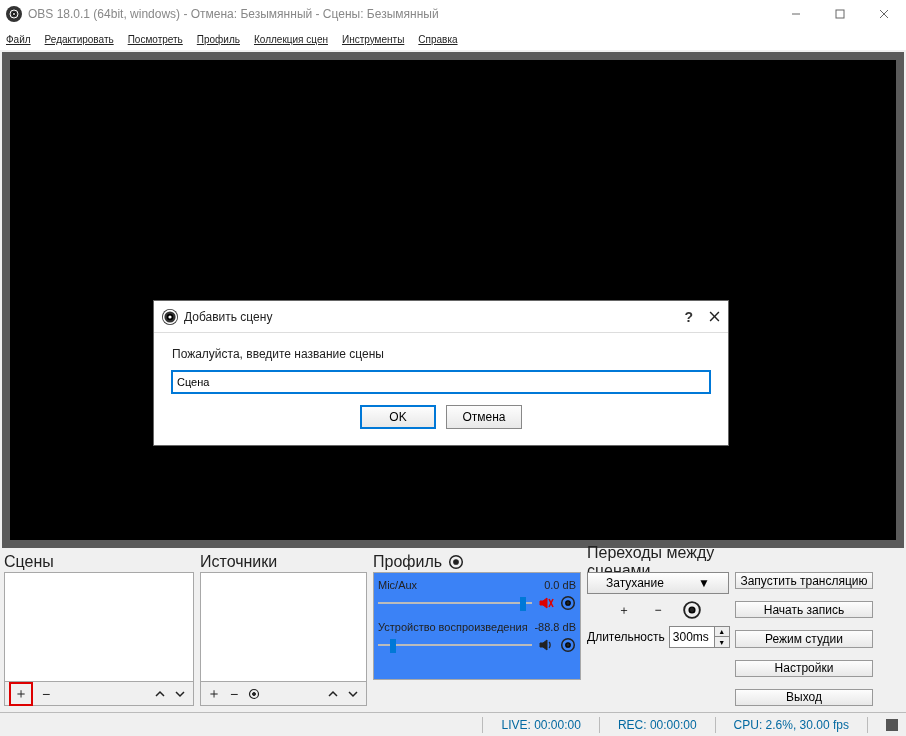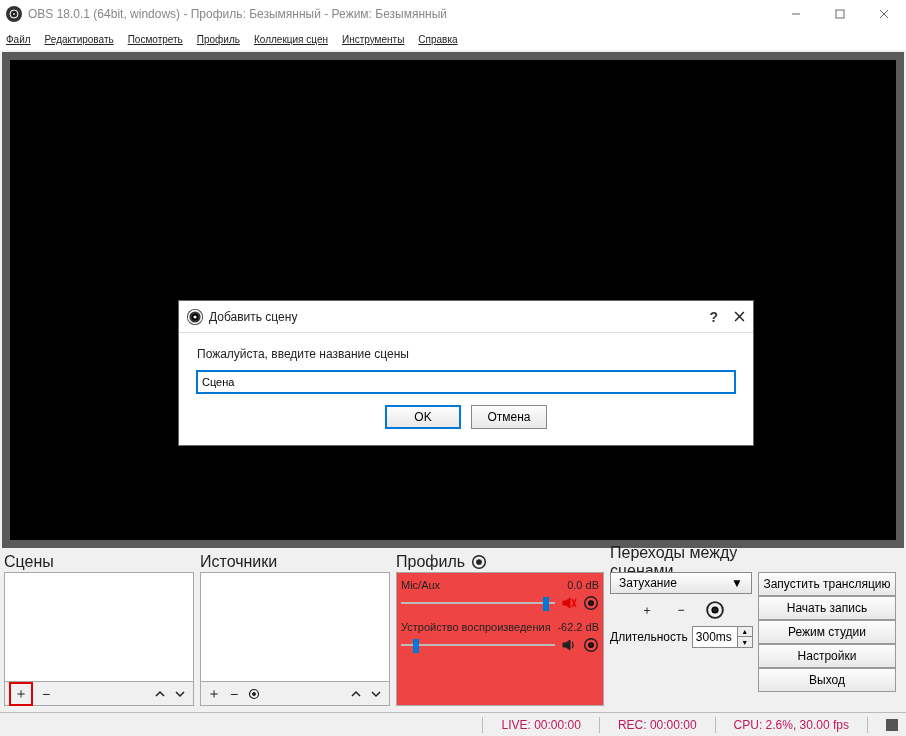--- a/index.html
+++ b/index.html
@@ -26,60 +26,60 @@
 
 .panels { display: flex; padding: 4px 4px 0 4px; gap: 6px; }
 .panel { flex-direction: column; }
 .panel-title { font-size: 16px; color: #222; display: flex; align-items: center; gap: 6px; height: 20px; }
 .panel-body { border: 1px solid #a8a8a8; background: #fff; height: 110px; }
 .panel-toolbar { border: 1px solid #a8a8a8; border-top: none; background: #f0f0f0; height: 24px; display: flex; align-items: center; padding: 0 4px; gap: 2px; }
 .tb-btn { width: 18px; height: 18px; display: flex; align-items: center; justify-content: center; font-size: 14px; color: #222; }
 .tb-btn svg { width: 12px; height: 12px; }
 
 .scenes { width: 190px; }
-.sources { width: 190px; }
+.sources { width: 167px; }
 .mixer { width: 208px; }
 .transitions { width: 142px; }
 .controls { width: 138px; }
 
 
 .add-highlight { border: 2px solid #d00; padding: 1px; margin-right: 2px; }
 
 
-.mixer-body { border: 1px solid #a8a8a8; background: #ef4444; padding: 4px 4px; height: 134px; }
+.mixer-body { border: 1px solid #a8a8a8; background: #3b82f6; padding: 4px 4px; height: 108px; }
 .mixer-row-top { display: flex; justify-content: space-between; font-size: 11px; color: #222; margin-top: 2px; }
 .mixer-row-ctrl { display: flex; align-items: center; gap: 6px; margin: 4px 0 10px 0; }
 .slider { position: relative; flex: 1; height: 12px; }
 .slider-track { position: absolute; top: 5px; left: 0; right: 0; height: 2px; background: #bbb; }
 .slider-thumb { position: absolute; top: 0; width: 6px; height: 14px; background: #0078d7; }
 .mic-icon, .gear-icon-s { width: 16px; height: 16px; display: flex; align-items: center; justify-content: center; }
 
 
 .trans-body { background: transparent; display: flex; flex-direction: column; gap: 4px; height: 134px; }
-.combo { display: flex; align-items: center; border: 1px solid #888; background: linear-gradient(#fff,#e6e6e6); height: 22px; padding: 0 8px; font-size: 12px; justify-content: space-between; }
+.combo { display: flex; align-items: center; border: 1px solid #888; background: linear-gradient(#fff,#e6e6e6); height: 22px; padding: 0 18px; font-size: 12px; justify-content: space-between; }
 .trans-btns { display: flex; justify-content: center; gap: 14px; padding: 2px 0; }
 .trans-btns .tb { width: 20px; height: 20px; display: flex; align-items: center; justify-content: center; }
 .dur-row { display: flex; align-items: center; gap: 4px; font-size: 12px; }
 .spinner { display: flex; align-items: center; border: 1px solid #888; background: #fff; height: 22px; }
 .spinner input { border: none; outline: none; width: 44px; font-size: 12px; padding: 0 3px; }
 .spinner .spin-btns { display: flex; flex-direction: column; border-left: 1px solid #888; }
 .spinner .spin-btns div { height: 10px; width: 14px; display:flex; align-items:center; justify-content:center; font-size:7px; background:#eee; border-bottom:1px solid #888; }
 .spinner .spin-btns div:last-child { border-bottom:none; }
 
 
-.ctrl-body { display: flex; flex-direction: column; gap: 0; height: 134px; }
+.ctrl-body { display: flex; flex-direction: column; gap: 12px; height: 134px; }
 .ctrl-body button { height: 24px; border: 1px solid #999; background: linear-gradient(#fdfdfd,#e8e8e8); font-size: 12px; cursor: default; }
 
 
-.status { position: absolute; bottom: 0; left: 0; right: 0; height: 24px; border-top: 1px solid #bbb; display: flex; align-items: center; justify-content: flex-end; padding: 0 8px; gap: 18px; font-size: 12px; color: #be185d; background:#f0f0f0;}
+.status { position: absolute; bottom: 0; left: 0; right: 0; height: 24px; border-top: 1px solid #bbb; display: flex; align-items: center; justify-content: flex-end; padding: 0 8px; gap: 18px; font-size: 12px; color: #0369a1; background:#f0f0f0;}
 .status .sep { width: 1px; height: 16px; background: #bbb; }
 .status .square { width: 12px; height: 12px; background: #555; }
 
 
-.dialog { position: absolute; left: 178px; top: 300px; width: 576px; background: #fff; border: 1px solid #666; box-shadow: 2px 2px 6px rgba(0,0,0,.3); }
+.dialog { position: absolute; left: 153px; top: 300px; width: 576px; background: #fff; border: 1px solid #666; box-shadow: 2px 2px 6px rgba(0,0,0,.3); }
 .dlg-title { height: 32px; display: flex; align-items: center; padding: 0 8px; border-bottom: 1px solid #ddd; }
 .dlg-title .app-icon { width: 16px; height: 16px; border-radius: 50%; background: #333; display:flex;align-items:center;justify-content:center; margin-right:6px;}
 .dlg-title .t { font-size: 12px; color: #222; }
 .dlg-title .r { margin-left: auto; display: flex; gap: 16px; align-items: center; }
 .dlg-title .r span { font-size: 14px; font-weight: bold; color: #333; }
 .dlg-title .r .close svg { width:11px; height:11px; }
 .dlg-body { padding: 14px 18px 2px 18px; }
 .dlg-body .prompt { font-size: 12px; color: #222; margin-bottom: 10px; }
 .dlg-body input { width: 100%; height: 22px; border: 1px solid #0078d7; outline: 1px solid #0078d7; padding: 0 4px; font-size: 11px; }
 .dlg-btns { display: flex; justify-content: center; gap: 10px; padding: 12px 0 14px 0; }
@@ -91,21 +91,21 @@
 </head>
 <body>
 
 <div class="titlebar">
   <span class="app-icon">
     <svg viewBox="0 0 10 10">
         <circle cx="5" cy="5" r="4" fill="none" stroke="#fff" stroke-width="1"></circle>
         <circle cx="5" cy="5" r="1.5" fill="#fff"></circle>
       </svg>
   </span>
-  <span class="title-text">OBS 18.0.1 (64bit, windows) - Профиль: Безымянный - Режим: Безымянный</span>
+  <span class="title-text">OBS 18.0.1 (64bit, windows) - Отмена: Безымянный - Сцены: Безымянный</span>
   <div class="win-controls">
     <div class="win-btn">
         <svg viewBox="0 0 10 10">
           <line x1="1" y1="5" x2="9" y2="5" stroke-width="1"></line>
         </svg>
       </div>
     <div class="win-btn">
         <svg viewBox="0 0 10 10">
           <rect x="1" y="1" width="8" height="8" fill="none" stroke-width="1"></rect>
         </svg>
@@ -214,21 +214,21 @@
         <span class="gear-icon-s">
             <svg viewBox="0 0 14 14">
               <circle cx="7" cy="7" r="5.5" fill="none" stroke="#222" stroke-width="1.3"></circle>
               <circle cx="7" cy="7" r="2" fill="#222"></circle>
             </svg>
           </span>
       </div>
 
       <div class="mixer-row-top">
         <span>Устройство воспроизведения</span>
-        <span>-62.2 dB</span>
+        <span>-88.8 dB</span>
       </div>
       <div class="mixer-row-ctrl">
         <div class="slider">
           <div class="slider-track"></div>
           <div class="slider-thumb" style="left:8%"></div>
         </div>
         <span class="mic-icon" style="color:#222">
           <svg viewBox="0 0 16 16">
               <path d="M2 6v4h3l4 3V3L5 6H2z" fill="#222"></path>
               <path d="M11 5c1.5 1 1.5 5 0 6" fill="none" stroke="#222" stroke-width="1.3"></path>

